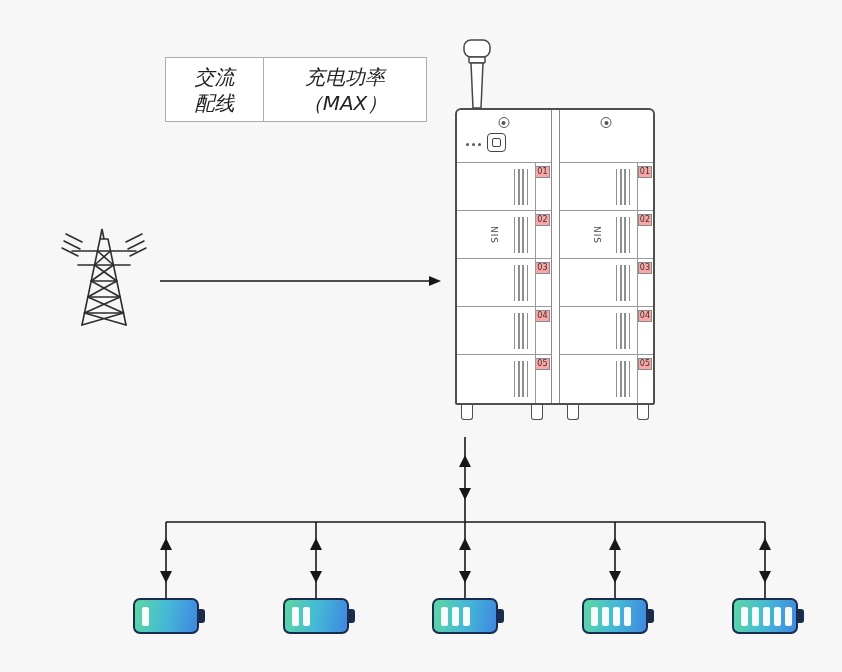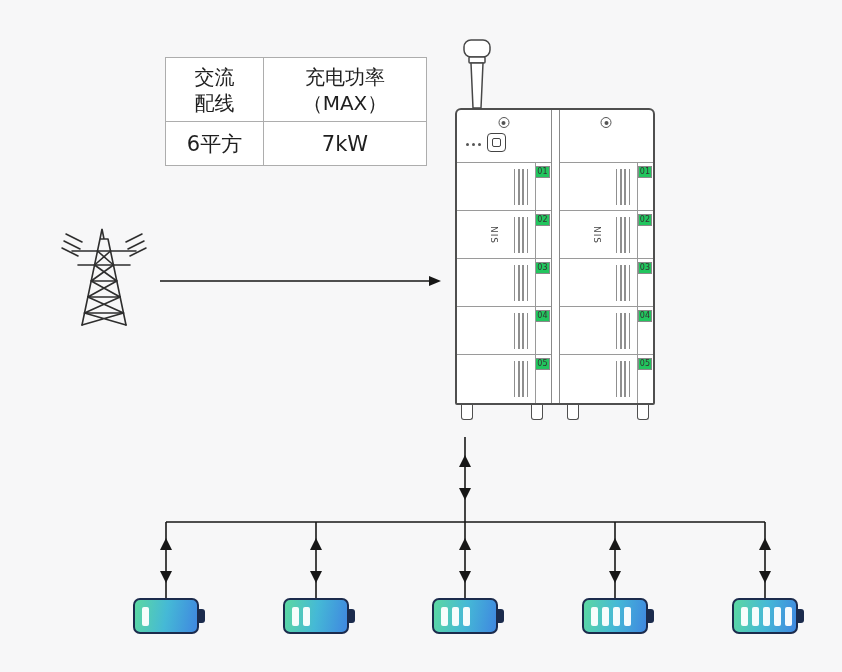--- a/index.html
+++ b/index.html
@@ -13,21 +13,21 @@
 
   
   .spec-table {
     position:absolute; left:165px; top:57px;
     border-collapse:collapse; background:#fff;
   }
   .spec-table th, .spec-table td {
     border:1px solid #adadad; text-align:center; vertical-align:middle;
     font-weight:normal; background:#fff;
   }
-  .spec-table th { width:98px; height:64px; font-size:20px; line-height:1.3; }
+  .spec-table th { width:98px; height:64px; font-size:20px; line-height:1.3;font-style:italic; }
   .spec-table th.wide { width:163px; }
   .spec-table td { height:44px; font-size:21px; }
 
   
   .overlay { position:absolute; left:0; top:0; width:842px; height:672px; pointer-events:none; }
   .overlay line, .overlay path, .overlay polyline { stroke:#171717; stroke-width:1.6; fill:none; }
   .overlay polygon { fill:#171717; stroke:none; }
   .tower path { stroke:#2e2e2e; stroke-width:1.6; fill:none; stroke-linecap:round; }
 
   
@@ -54,21 +54,21 @@
   .panel-btn::after { content:""; position:absolute; inset:4px; border:1.5px solid #444; border-radius:2px; }
 
   .slot { height:48px; border-top:1.2px solid #9a9a9a; position:relative; }
   .grille {
     position:absolute; right:22px; top:6px; width:15px; height:36px;
     background:repeating-linear-gradient(90deg,#8f8f8f 0 1.5px, transparent 1.5px 4.2px);
   }
   .slot-label {
     position:absolute; right:1px; top:3px;
     font-size:8px; line-height:10px; color:#333;
-    border:1px solid #8a8a8a; background:#22c55e; padding:0 1px;
+    border:1px solid #8a8a8a; background:#fca5a5; padding:0 1px;
   }
   .side-label {
     position:absolute; left:28px; top:50%;
     transform:translateY(-50%) rotate(90deg);
     font-size:9px; letter-spacing:1px; color:#444;
   }
   .cab-feet { position:absolute; left:455px; top:405px; width:200px; height:16px; z-index:2; }
   .foot {
     position:absolute; width:12px; height:15px; background:#fff;
     border:1.5px solid #4f4f4f; border-top:none; border-radius:0 0 3px 3px;
@@ -106,24 +106,20 @@
           <div>交流</div>
           <div>配线</div>
         </th>
         <th class="wide">
           <div>充电功率</div>
           <div>（MAX）</div>
         </th>
       </tr>
     </thead>
     <tbody>
-      <tr>
-        <td>6平方</td>
-        <td>7kW</td>
-      </tr>
     </tbody>
   </table>
 
   <svg class="overlay" viewBox="0 0 842 672">
 
     <g class="tower" transform="translate(60,223)">
       <path d="M22,102 L40,16 M66,102 L48,16 M40,16 L42,6 L44,16 M40,16 L48,16"></path>
       <path d="M12,28 L76,28 M18,42 L70,42"></path>
       <path d="M37.5,28 L53.4,42 M50.5,28 L34.6,42"></path>
       <path d="M34.6,42 L56.8,58 M53.4,42 L31.2,58 M31.2,58 L56.8,58"></path>

